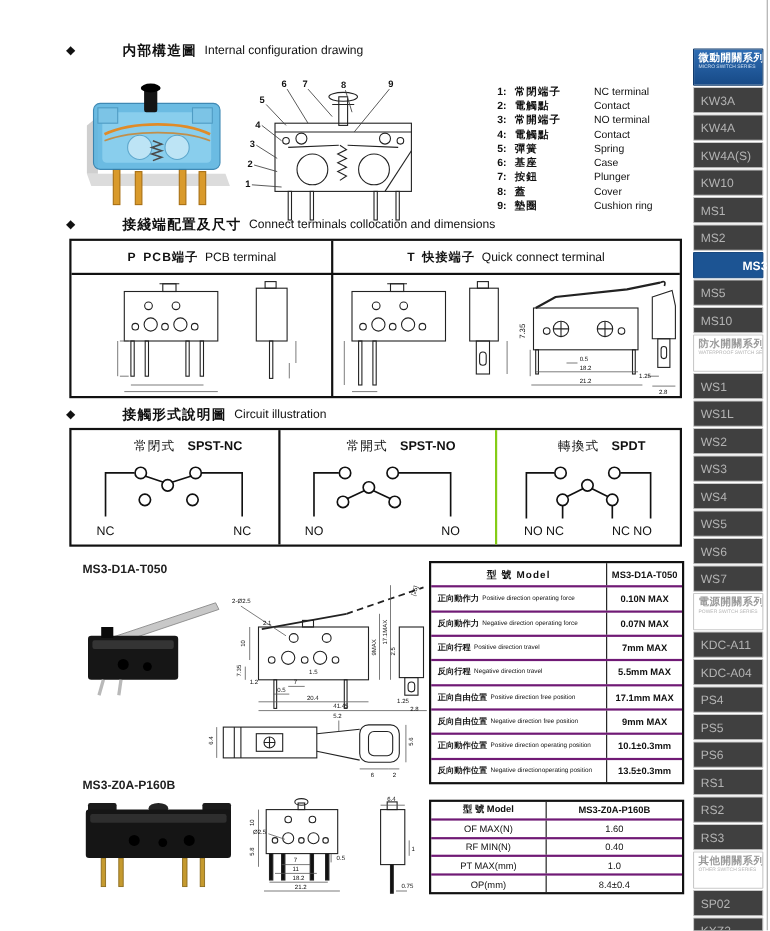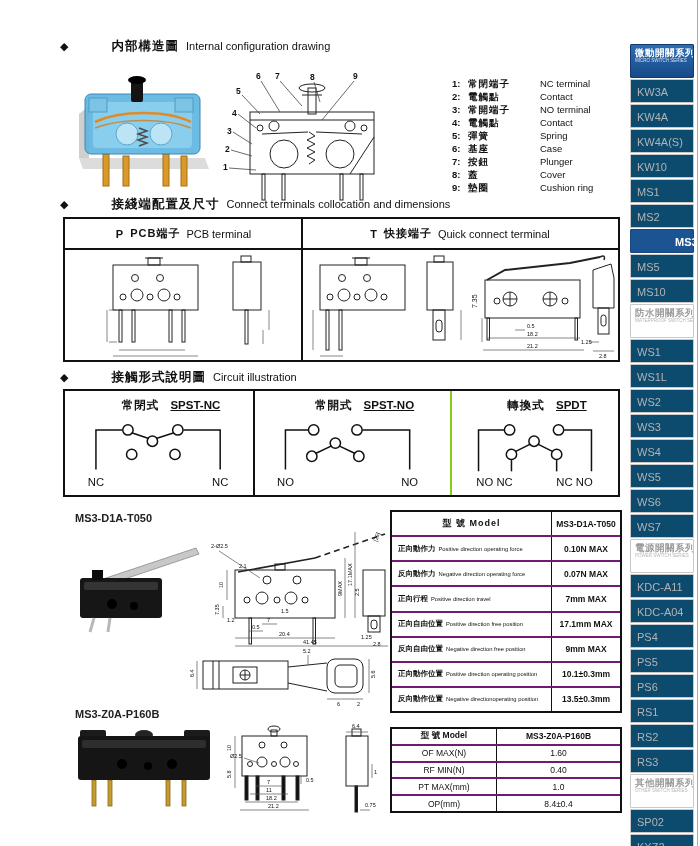--- a/index.html
+++ b/index.html
@@ -6,21 +6,21 @@
   body{width:700px;height:846px;position:relative;background:#fff;
        font-family:"Liberation Sans",sans-serif;color:#111;overflow:hidden;}
   .abs{position:absolute;}
   
   .sec-h{position:absolute;display:flex;align-items:center;gap:7px;height:16px;}
   .sec-h .diamond{font-size:11px;color:#111;line-height:16px;}
   .sec-h .zh{font-size:12.5px;font-weight:bold;letter-spacing:1px;margin-left:36px;}
   .sec-h .en{font-size:11px;}
   
   .sidebar{position:absolute;left:630px;top:44px;width:64px;}
-  .sb-item{height:24px;line-height:24px;margin-bottom:1px;background:#0c4a6e;
+  .sb-item{height:24px;line-height:24px;margin-bottom:1px;background:#404040;
            border:1px solid #c9c9c9;border-radius:1px;color:#b3b3b3;
            font-size:11px;padding-left:6px;cursor:pointer;box-sizing:border-box;}
   .sb-item.selected{background:#1c5493;border-color:#17477e;color:#fff;font-weight:bold;padding-left:44px;}
   .sb-header{height:34px;margin-bottom:1px;border:1px solid #c9c9c9;border-radius:1px;
              padding:2px 0 0 4px;box-sizing:border-box;background:#fff;overflow:hidden;}
   .sb-header .sh-zh{font-size:9.5px;font-weight:bold;line-height:11px;color:#9a9a9a;
                     letter-spacing:0.5px;white-space:nowrap;}
   .sb-header .sh-en{font-size:4.5px;line-height:6px;color:#b5b5b5;white-space:nowrap;}
   .sb-header.active{background:linear-gradient(#2e6db4,#174a87);border-color:#123c6e;}
   .sb-header.active .sh-zh{color:#fff;}
@@ -43,22 +43,22 @@
   .tt-divider{position:absolute;left:236px;top:0;width:2px;height:100%;background:#111;}
   .tt-draw{position:absolute;left:0;top:31px;}
   
   .c-table{position:absolute;left:63px;top:389px;width:557px;height:108px;
            border:2px solid #111;box-sizing:border-box;display:flex;}
   .c-cell{position:relative;padding-top:7px;box-sizing:border-box;}
   .c-cell.c1{width:192px;border-right:2px solid #111;}
   .c-cell.c2{width:220px;border-right:2px solid #84cc16;}
   .c-cell.c3{flex:1;}
   .c-title{text-align:center;font-size:11.5px;height:15px;}
-  .c-title .zh{font-weight:bold;letter-spacing:1px;margin-right:8px;margin-left:24px;}
-  .c-title .en{font-weight:bold;text-decoration:underline;}
+  .c-title .zh{font-weight:normal;letter-spacing:1px;margin-right:8px;margin-left:24px;}
+  .c-title .en{font-weight:bold;}
   
   .spec{position:absolute;border:2px solid #111;box-sizing:border-box;
         display:flex;flex-direction:column;background:#fff;}
   .sp-row{flex:1;display:flex;border-bottom:2px solid #701a75;min-height:0;}
   .sp-row:last-child{border-bottom:none;}
   .sp-label{border-right:1px solid #111;display:flex;align-items:center;
             padding-left:6px;box-sizing:border-box;gap:3px;overflow:hidden;}
   .sp-label.center{justify-content:center;padding-left:0;}
   .sp-value{flex:1;display:flex;align-items:center;justify-content:center;}
   .spec1 .sp-label{width:160px;}
@@ -512,20 +512,27 @@
     </div>
     <div class="sp-row">
       <div class="sp-label">
         <span class="zh">正向行程</span>
         <span class="en">Positive direction travel</span>
       </div>
       <div class="sp-value">7mm MAX</div>
     </div>
     <div class="sp-row">
       <div class="sp-label">
+        <span class="zh">反向行程</span>
+        <span class="en">Negative direction travel</span>
+      </div>
+      <div class="sp-value">5.5mm MAX</div>
+    </div>
+    <div class="sp-row">
+      <div class="sp-label">
         <span class="zh">正向自由位置</span>
         <span class="en">Positive direction free position</span>
       </div>
       <div class="sp-value">17.1mm MAX</div>
     </div>
     <div class="sp-row">
       <div class="sp-label">
         <span class="zh">反向自由位置</span>
         <span class="en">Negative direction free position</span>
       </div>

